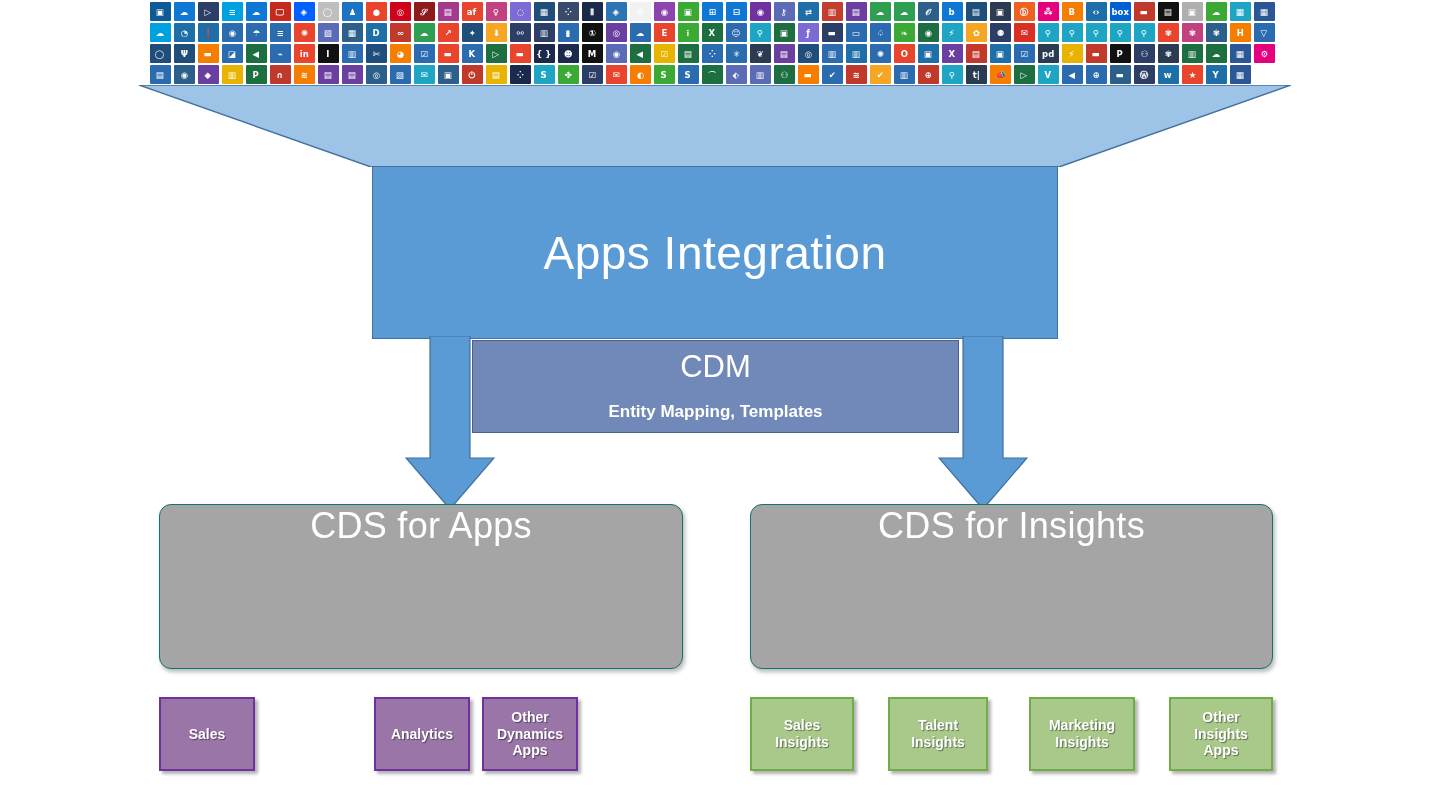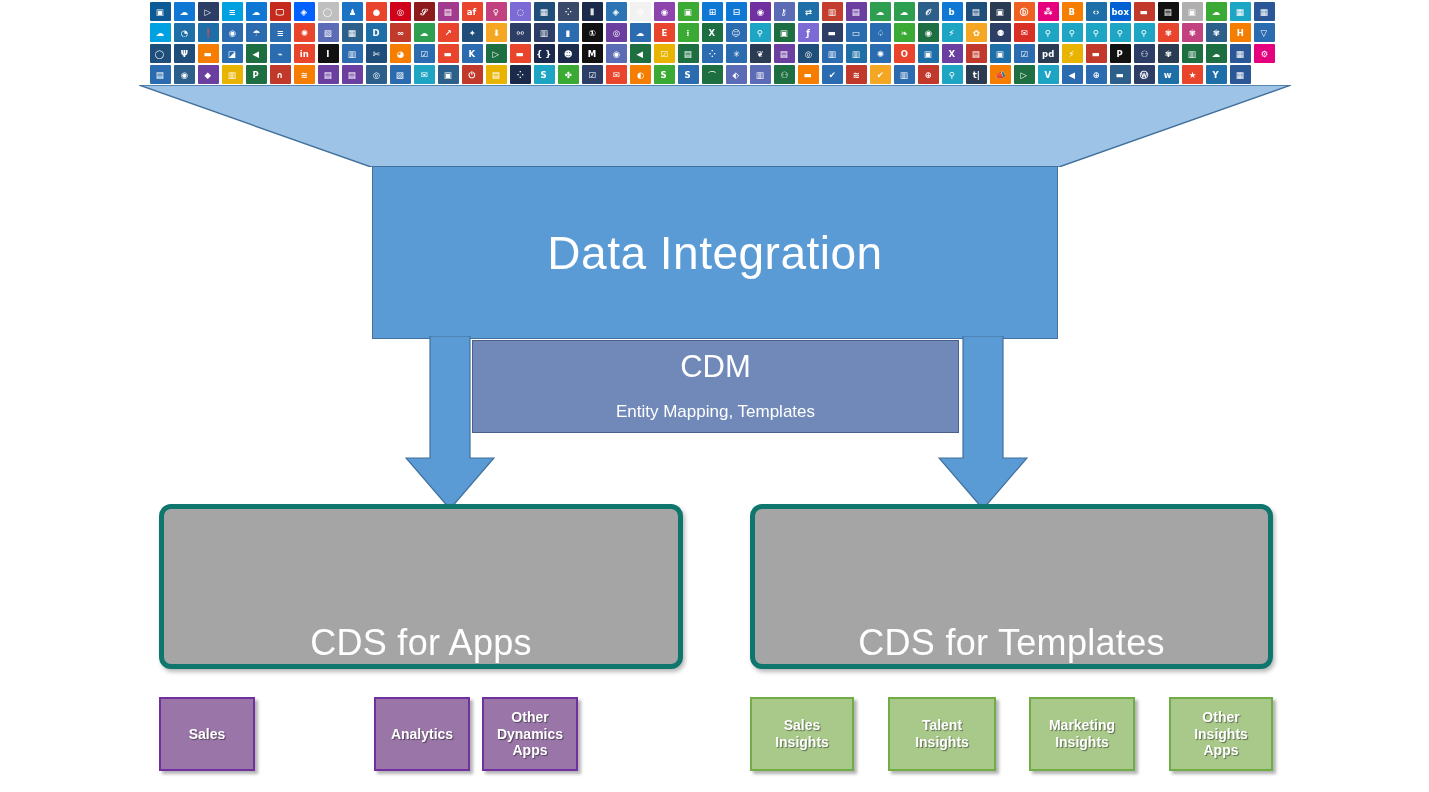--- a/index.html
+++ b/index.html
@@ -102,39 +102,39 @@
   }
   #cdm-box .cdm-title {
     color: #ffffff;
     font-size: 31px;
     font-weight: 300;
     line-height: 1.05;
   }
   #cdm-box .cdm-sub {
     color: #ffffff;
     font-size: 17px;
-    font-weight: 400;
+    font-weight: 700;
     line-height: 1.1;
     margin-top: 17px;
   }
 
   
   .down-arrow {
     position: absolute;
   }
 
   
   .cds-box {
     position: absolute;
     background: #A5A5A5;
-    border: 5px solid #0f766e;
+    border: 1px solid #0f766e;
     border-radius: 12px;
     box-sizing: border-box;
     display: flex;
-    align-items: flex-end;
+    align-items: flex-start;
     justify-content: center;
     box-shadow: 2px 3px 4px rgba(0,0,0,0.28);
   }
   .cds-box .label {
     color: #ffffff;
     font-size: 36px;
     font-weight: 300;
     letter-spacing: 0.3px;
   }
   #cds-apps {
@@ -745,57 +745,57 @@
       <div class="icon-tile" style="background: rgb(43, 87, 151);">
         <span class="icon-glyph">▦</span>
       </div>
     </div>
 
   <svg id="funnel" viewBox="0 0 1152 82" preserveAspectRatio="none">
     <polygon points="0,0 1152,0 920,82 232,82" fill="#9DC3E6" stroke="#41719C" stroke-width="1.4"></polygon>
   </svg>
 
   <div id="data-integration">
-    <span class="label">Data Integration</span>
+    <span class="label">Apps Integration</span>
   </div>
 
   <svg class="down-arrow" style="left:405px; top:336px; width:90px; height:174px;" viewBox="0 0 90 174" preserveAspectRatio="none">
     <polygon points="25,0 65,0 65,122 89,122 45,173 1,122 25,122" fill="#5B9BD5" stroke="#41719C" stroke-width="1.2"></polygon>
   </svg>
 
   <div id="cdm-box">
     <span class="cdm-title">CDM</span>
     <span class="cdm-sub">Entity Mapping, Templates</span>
   </div>
 
   <svg class="down-arrow" style="left:938px; top:336px; width:90px; height:174px;" viewBox="0 0 90 174" preserveAspectRatio="none">
     <polygon points="25,0 65,0 65,122 89,122 45,173 1,122 25,122" fill="#5B9BD5" stroke="#41719C" stroke-width="1.2"></polygon>
   </svg>
 
   <div id="cds-apps" class="cds-box">
     <span class="label">CDS for Apps</span>
   </div>
 
   <div id="cds-analytics" class="cds-box">
-    <span class="label">CDS for Templates</span>
+    <span class="label">CDS for Insights</span>
   </div>
 
 <div class="app-box app-purple" style="left: 159px; top: 697px; width: 96px; height: 74px;">
       <span class="label">Sales</span>
     </div>
     <div class="app-box app-purple" style="left: 374px; top: 697px; width: 96px; height: 74px;">
       <span class="label">Analytics</span>
     </div>
     <div class="app-box app-purple" style="left: 482px; top: 697px; width: 96px; height: 74px;">
       <span class="label">Other<br>Dynamics<br>Apps</span>
     </div>
     <div class="app-box app-green" style="left: 750px; top: 697px; width: 104px; height: 74px;">
       <span class="label">Sales<br>Insights</span>
     </div>
-    <div class="app-box app-green" style="left: 888px; top: 697px; width: 108px; height: 74px;">
+    <div class="app-box app-green" style="left: 888px; top: 697px; width: 100px; height: 74px;">
       <span class="label">Talent Insights</span>
     </div>
     <div class="app-box app-green" style="left: 1029px; top: 697px; width: 106px; height: 74px;">
       <span class="label">Marketing<br>Insights</span>
     </div>
     <div class="app-box app-green" style="left: 1169px; top: 697px; width: 104px; height: 74px;">
       <span class="label">Other Insights<br>Apps</span>
     </div>
   </div>
 

